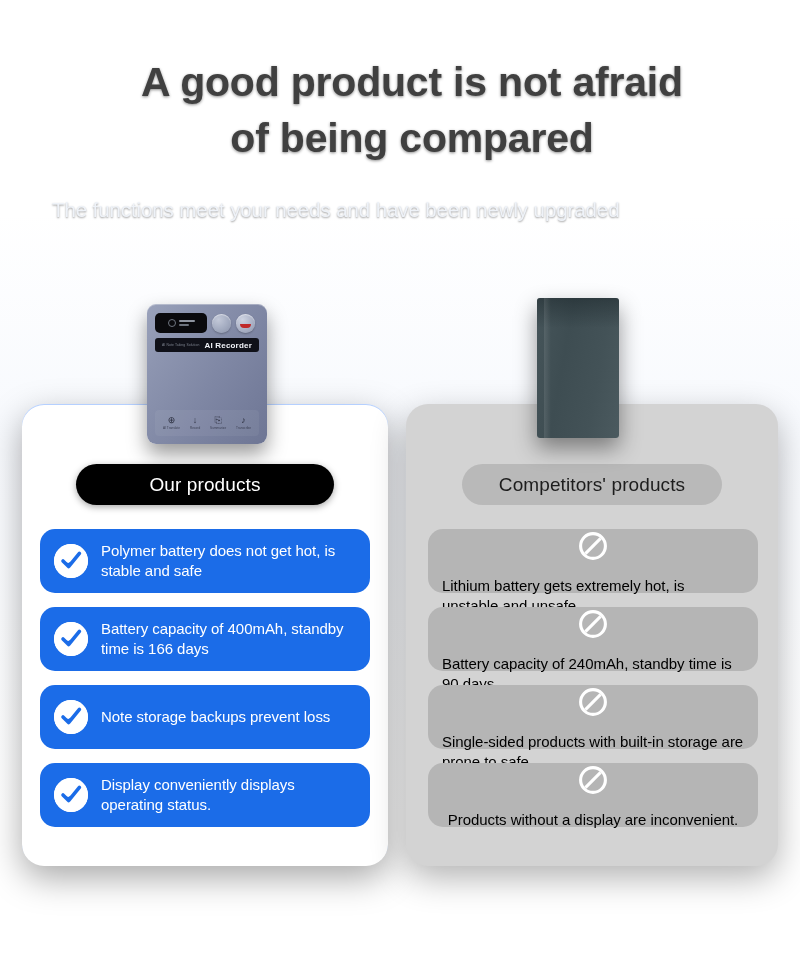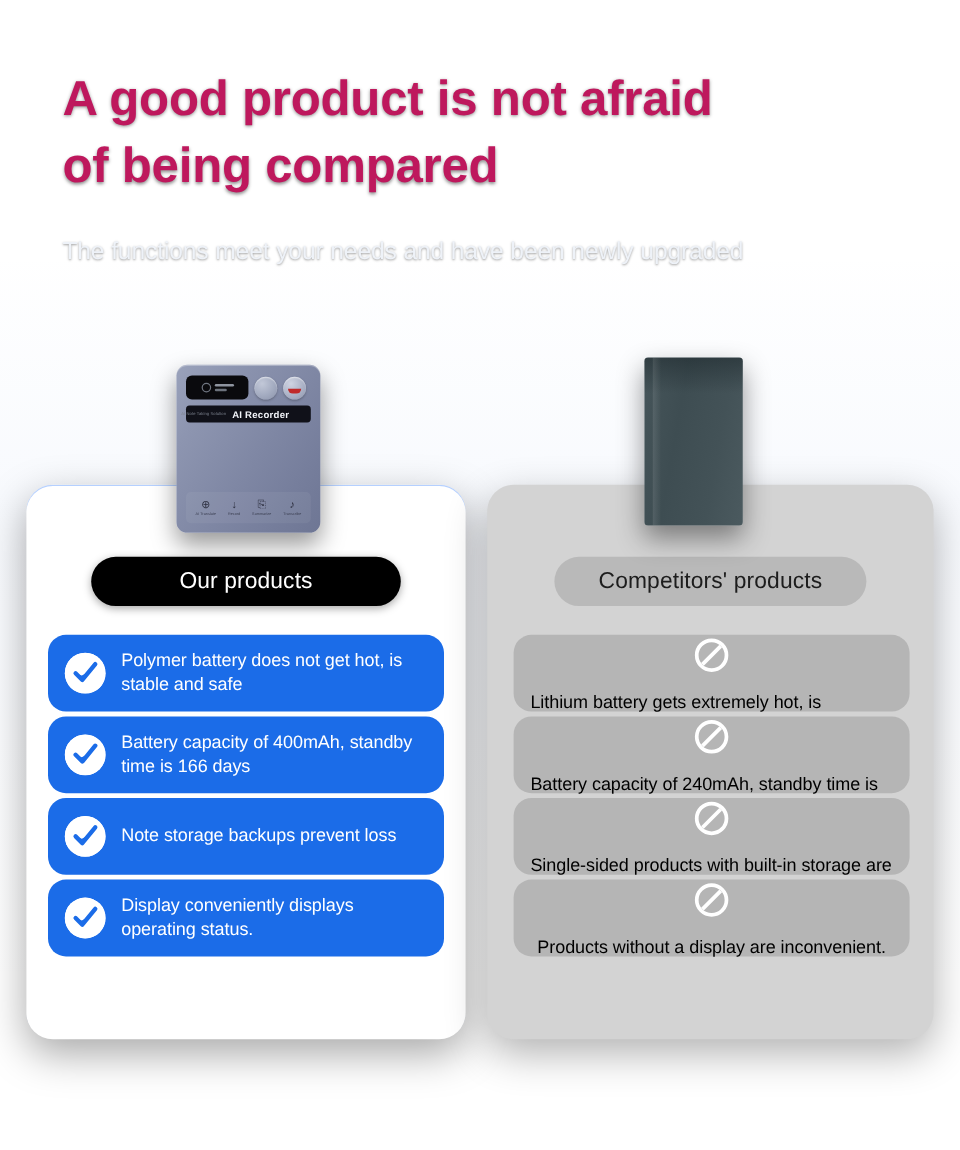--- a/index.html
+++ b/index.html
@@ -41,26 +41,27 @@
   }
 
   
   .header {
     position: absolute;
     left: 52px;
     top: 55px;
     width: 720px;
   }
   .headline {
-    color: #be185d;
+    color: #404040;
     font-size: 41px;
     font-weight: bold;
     line-height: 1.36;
     letter-spacing: -0.2px;
     text-shadow: 0 1px 3px rgba(0,0,0,0.45);
+    text-align: center;
   }
   .headline .line { display: block; white-space: nowrap; }
   .subtitle {
     margin-top: 30px;
     color: #eef2f8;
     font-size: 20.5px;
     font-weight: normal;
     line-height: 1.3;
     letter-spacing: -0.1px;
     white-space: nowrap;
@@ -130,21 +131,21 @@
   }
   .dev-label-bar {
     position: absolute;
     left: 8px; top: 34px;
     width: 104px; height: 14px;
     border-radius: 3px;
     background: #101119;
     display: flex;
     align-items: center;
     justify-content: flex-end;
-    padding-right: 18px;
+    padding-right: 7px;
     gap: 5px;
   }
   .dev-label-sub {
     color: #7d838f;
     font-size: 3.4px;
     letter-spacing: 0.1px;
     white-space: nowrap;
   }
   .dev-label-main {
     color: #f1f3f8;
@@ -251,21 +252,21 @@
     color: #1d1d1d;
   }
 
   .feature-list {
     position: absolute;
     left: 18px;
     top: 125px;
     width: 330px;
     display: flex;
     flex-direction: column;
-    gap: 4px;
+    gap: 14px;
   }
   .card.theirs .feature-list { left: 22px; width: 330px; }
 
   .feature {
     display: flex;
     align-items: center;
     gap: 13px;
     height: 64px;
     padding: 0 14px;
     border-radius: 15px;

